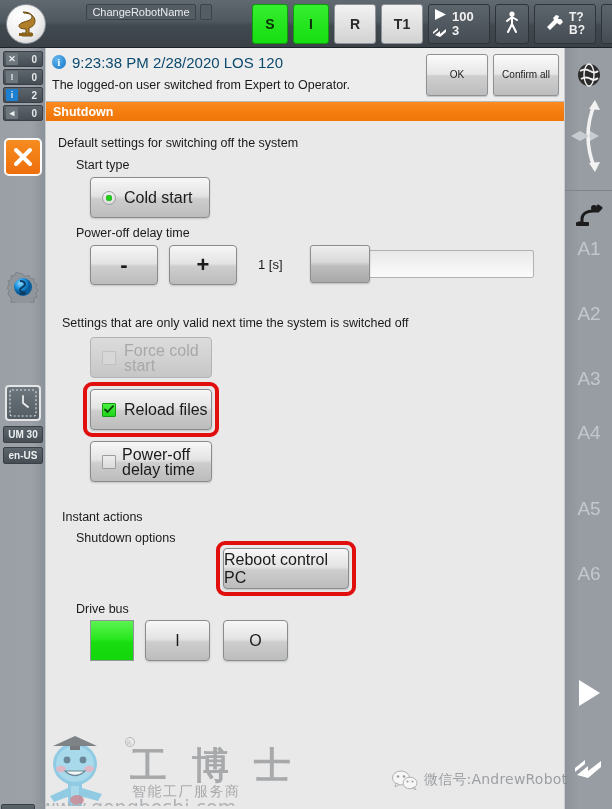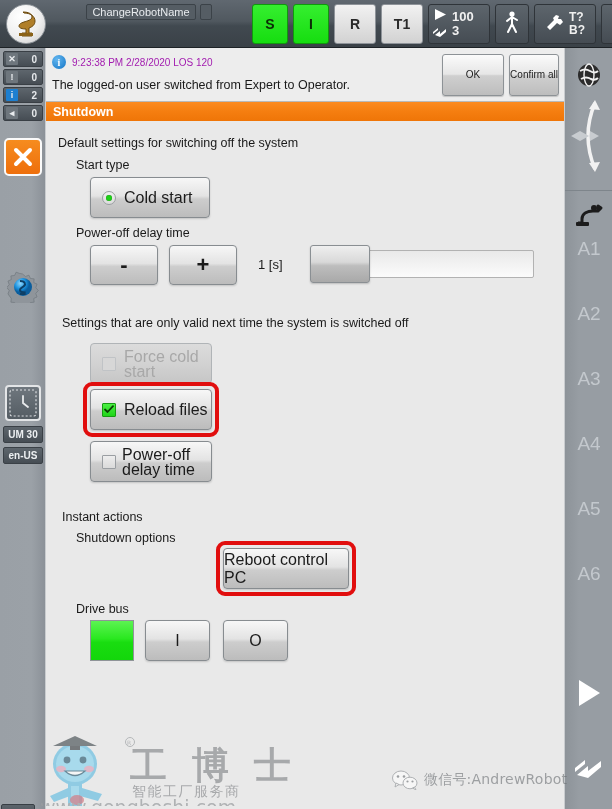--- a/index.html
+++ b/index.html
@@ -188,34 +188,34 @@
   .msg-text { flex:1; padding: 4px 6px 0 6px; }
   .msg-line1 { display:flex; align-items:center; gap:6px; height:20px; }
   .msg-info-ic {
     width:14px; height:14px; border-radius:50%;
     background: radial-gradient(circle at 35% 30%, #63b6ef, #1174c6);
     color:#fff; font-size:10px; font-weight:bold;
     display:flex; align-items:center; justify-content:center;
     font-family: "Liberation Serif", serif;
     flex:0 0 14px;
   }
-  .msg-stamp { font-size:10px; color:#a21caf; font-weight:normal; }
+  .msg-stamp { font-size:15px; color:#0c4a6e; font-weight:normal; }
   .msg-line2 { font-size:12.5px; color:#1a1a1a; padding-top:6px;}
   .msg-buttons { display:flex; align-items:center; gap:5px; padding: 3px 5px 3px 0; }
   .msgbtn {
     height:42px;
     background: linear-gradient(to bottom, #fbfbfb 0%, #e6e6e6 48%, #cfcfcf 52%, #bdbdbd 100%);
     border:1px solid #8d9296;
     border-radius:3px;
     font-size:10px; color:#1c1c1c;
     display:flex; align-items:center; justify-content:center;
     box-shadow: 0 1px 1px rgba(0,0,0,.18);
   }
   .msgbtn.ok { width:62px; }
-  .msgbtn.confirm { width:50px; }
+  .msgbtn.confirm { width:66px; }
 
   
   .titlebar {
     position:absolute; left:46px; top:102px;
     width:518px; height:19px;
     background: linear-gradient(to bottom, #fb8b21 0%, #f57e10 50%, #ef7507 100%);
     color:#ffffff;
     font-size:12.5px; font-weight:bold;
     display:flex; align-items:center;
     padding-left:7px;
@@ -486,21 +486,21 @@
     <div class="rr-icon" style="top:150px; height:34px;">
       <svg width="30" height="26" viewBox="0 0 30 26">
         <path d="M4 21 L8 21 L8 17 C8 11 14 9 19 9 L24 9 L24 4 L27 6 L24 9" stroke="#1c1c1c" stroke-width="3" fill="none" stroke-linejoin="round"></path>
         <rect x="2" y="20" width="13" height="4" rx="1" fill="#1c1c1c"></rect>
         <circle cx="20" cy="6" r="3" fill="#1c1c1c"></circle>
       </svg>
     </div>
     <div class="axis-label" style="top:190px;">A1</div>
     <div class="axis-label" style="top:255px;">A2</div>
     <div class="axis-label" style="top:320px;">A3</div>
-    <div class="axis-label" style="top:385px;">A4</div>
+    <div class="axis-label" style="top:374px;">A4</div>
     <div class="axis-label" style="top:450px;">A5</div>
     <div class="axis-label" style="top:515px;">A6</div>
 
     <div class="rr-icon" style="top:625px; height:40px;">
       <svg width="26" height="30" viewBox="0 0 26 30">
           <polygon points="3,2 24,15 3,28" fill="#ffffff"></polygon>
         </svg>
     </div>
     <div class="rr-icon" style="top:700px; height:40px;">
       <svg width="30" height="26" viewBox="0 0 30 26">
@@ -543,21 +543,21 @@
     <div class="kbtn center plusminus" style="left:44px; top:124px; width:68px; height:40px;">-</div>
     <div class="kbtn center plusminus" style="left:123px; top:124px; width:68px; height:40px;">+</div>
 
     <div class="val-text" style="left:212px; top:136px;">1 [s]</div>
 
     <div class="slider-track" style="left:267px; top:129px; width:221px; height:28px;"></div>
     <div class="slider-thumb" style="left:264px; top:124px; width:60px; height:38px;"></div>
 
     <div class="grp-label" style="left:16px; top:195px;">Settings that are only valid next time the system is switched off</div>
 
-    <div class="kbtn disabled" style="left:44px; top:222px; width:122px; height:41px;">
+    <div class="kbtn disabled" style="left:44px; top:216px; width:122px; height:41px;">
       <span class="chk off-dim"></span>
       <span class="lbl">Force cold start</span>
     </div>
 
     <div class="kbtn" style="left:44px; top:268px; width:122px; height:41px;">
       <span class="chk on">
         <svg width="10" height="9" viewBox="0 0 10 9">
             <path d="M1 4.5 L3.6 7 L9 1.2" stroke="#0b3d06" stroke-width="1.8" fill="none" stroke-linecap="round" stroke-linejoin="round"></path>
           </svg>
       </span>

